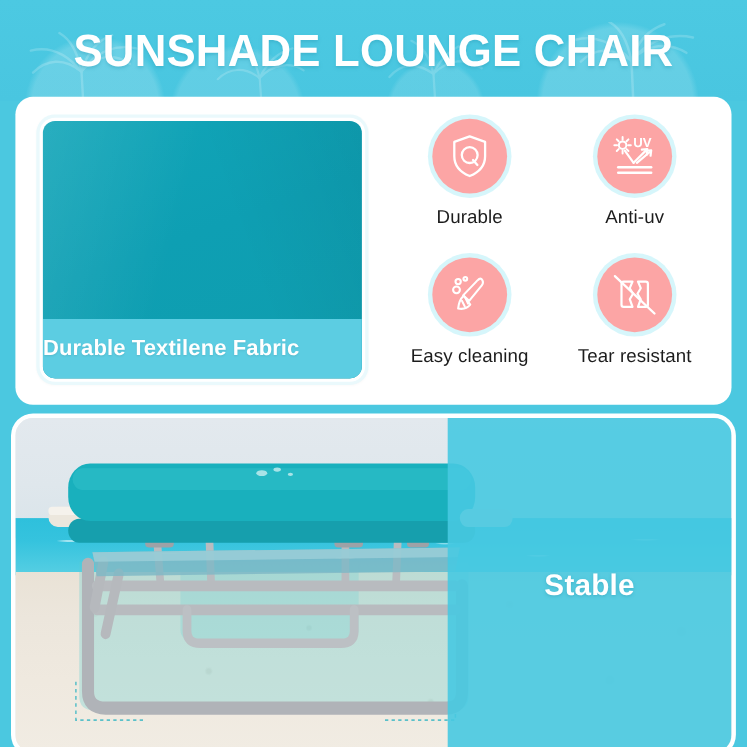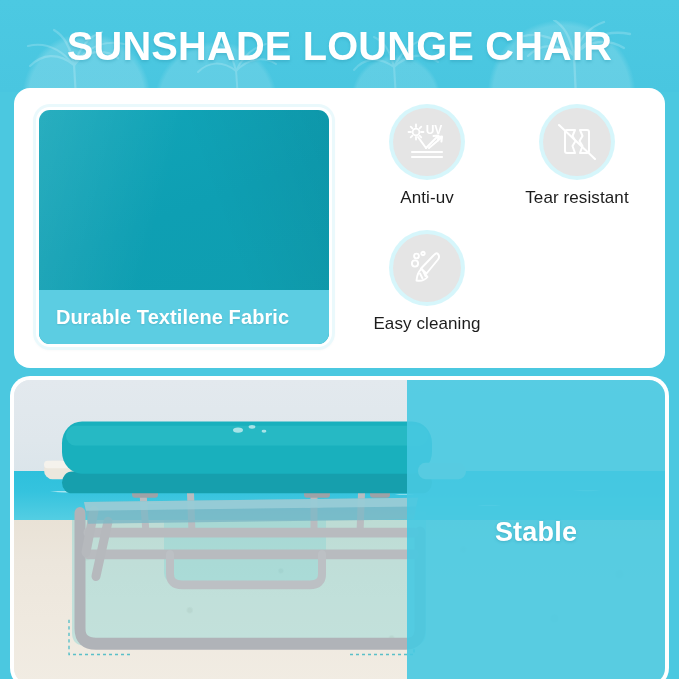--- a/index.html
+++ b/index.html
@@ -46,34 +46,34 @@
   .swatch{
     position:relative;width:100%;height:100%;border-radius:11px;overflow:hidden;
     background:linear-gradient(160deg,#11a5b8 0%,#0e9fb3 45%,#0f9dae 100%);
   }
   .swatch-sheen{position:absolute;inset:0;
     background:linear-gradient(105deg,rgba(255,255,255,.10) 0%,rgba(255,255,255,0) 42%),
                linear-gradient(250deg,rgba(0,0,0,.06) 0%,rgba(0,0,0,0) 40%);}
   .swatch-caption{
     position:absolute;left:0;right:0;bottom:0;height:54px;
     background:#5ccde2;display:flex;align-items:center;
-    color:#ffffff;font-size:20px;font-weight:700;padding-left:17px;
+    color:#ffffff;font-size:20px;font-weight:700;
     box-sizing:border-box;letter-spacing:.1px;
     text-shadow:0 1px 2px rgba(0,0,0,.10);
   }
 
   
   .features{
     position:absolute;left:338px;top:14px;width:300px;height:252px;
     display:grid;grid-template-columns:1fr 1fr;grid-template-rows:1fr 1fr;
   }
   .feature{display:flex;flex-direction:column;align-items:center;justify-content:flex-start;}
   .f-circle{
     width:68px;height:68px;border-radius:50%;
-    background:#e5e5e5;
+    background:#fca5a5;
     box-shadow:0 0 0 4px rgba(180,238,248,.55);
     display:flex;align-items:center;justify-content:center;
     margin-top:6px;
     text-decoration:underline;
   }
   .f-circle svg{display:block;}
   .f-label{
     margin-top:12px;color:#1c1c1c;font-size:17px;font-weight:500;
     letter-spacing:.1px;white-space:nowrap;
   }
@@ -188,20 +188,30 @@
 
     <div class="swatch-wrap">
       <div class="swatch">
         <div class="swatch-sheen"></div>
         <div class="swatch-caption">Durable Textilene Fabric</div>
       </div>
     </div>
 
     <div class="features">
 
+      <div class="feature">
+        <div class="f-circle">
+          <svg width="40" height="42" viewBox="0 0 40 42">
+            <path d="M20 3 L34 8 V21 C34 30 27.5 36 20 39 C12.5 36 6 30 6 21 V8 Z" fill="none" stroke="#ffffff" stroke-width="2.1" stroke-linejoin="round"></path>
+            <circle cx="20" cy="20" r="7.2" fill="none" stroke="#ffffff" stroke-width="2.1"></circle>
+            <path d="M23 24.5 L27 29" stroke="#ffffff" stroke-width="2.1" stroke-linecap="round"></path>
+          </svg>
+        </div>
+        <div class="f-label">Durable</div>
+      </div>
 
       <div class="feature">
         <div class="f-circle">
           <svg width="44" height="42" viewBox="0 0 44 42">
             <g stroke="#ffffff" stroke-width="1.8" stroke-linecap="round" fill="none">
               <circle cx="11" cy="11" r="3.4"></circle>
               <path d="M11 3.5 V6"></path>
                 <path d="M11 16 V18.5"></path>
               <path d="M3.5 11 H6"></path>
                 <path d="M16 11 H18.5"></path>
@@ -223,47 +233,47 @@
               <path d="M7 36 H37"></path>
             </g>
           </svg>
         </div>
         <div class="f-label">Anti-uv</div>
       </div>
 
       <div class="feature">
         <div class="f-circle">
           <svg width="42" height="42" viewBox="0 0 42 42">
-            <g fill="none" stroke="#ffffff" stroke-width="2" stroke-linejoin="round" stroke-linecap="round">
-              <path d="M11 9 H19 L16.5 15 L19.5 20 L16.5 25 L19 32 H11 C9.5 32 9 31 9 30 V11 C9 10 9.5 9 11 9 Z"></path>
-              <path d="M31 9 H24 L26.5 15 L23.5 20 L26.5 25 L24 32 H31 C32.5 32 33 31 33 30 V11 C33 10 32.5 9 31 9 Z"></path>
-            </g>
-            <path d="M3 4 L39 38" stroke="#ffffff" stroke-width="2.1" stroke-linecap="round"></path>
-          </svg>
-        </div>
-        <div class="f-label">Tear resistant</div>
-      </div>
-
-      <div class="feature">
-        <div class="f-circle">
-          <svg width="42" height="42" viewBox="0 0 42 42">
             <g fill="none" stroke="#ffffff" stroke-width="1.9" stroke-linecap="round" stroke-linejoin="round">
               <circle cx="10.5" cy="9" r="2.4"></circle>
               <circle cx="17" cy="6.5" r="1.7"></circle>
               <circle cx="9" cy="16.5" r="3.1"></circle>
               <path d="M31.5 6.5 C33.5 8.5 33.5 10.5 32 12.5 L20.5 26.5 L15 21.5 L27 9 C29 7 30 5.5 31.5 6.5 Z"></path>
               <path d="M15.5 21.8 C12.5 24.5 11 28 10.5 33.5 C15.5 34.5 19 33 21.5 30 Z"></path>
               <path d="M14 26.5 L16.5 31.5"></path>
               <path d="M17.5 24.5 L19.5 29"></path>
             </g>
           </svg>
         </div>
         <div class="f-label">Easy cleaning</div>
       </div>
 
+      <div class="feature">
+        <div class="f-circle">
+          <svg width="42" height="42" viewBox="0 0 42 42">
+            <g fill="none" stroke="#ffffff" stroke-width="2" stroke-linejoin="round" stroke-linecap="round">
+              <path d="M11 9 H19 L16.5 15 L19.5 20 L16.5 25 L19 32 H11 C9.5 32 9 31 9 30 V11 C9 10 9.5 9 11 9 Z"></path>
+              <path d="M31 9 H24 L26.5 15 L23.5 20 L26.5 25 L24 32 H31 C32.5 32 33 31 33 30 V11 C33 10 32.5 9 31 9 Z"></path>
+            </g>
+            <path d="M3 4 L39 38" stroke="#ffffff" stroke-width="2.1" stroke-linecap="round"></path>
+          </svg>
+        </div>
+        <div class="f-label">Tear resistant</div>
+      </div>
+
     </div>
   </div>
 
   <div class="photo">
     <div class="sky"></div>
     <div class="sea"></div>
     <div class="sea-sparkle"></div>
     <div class="sand"></div>
     <div class="sand-grain"></div>
 

